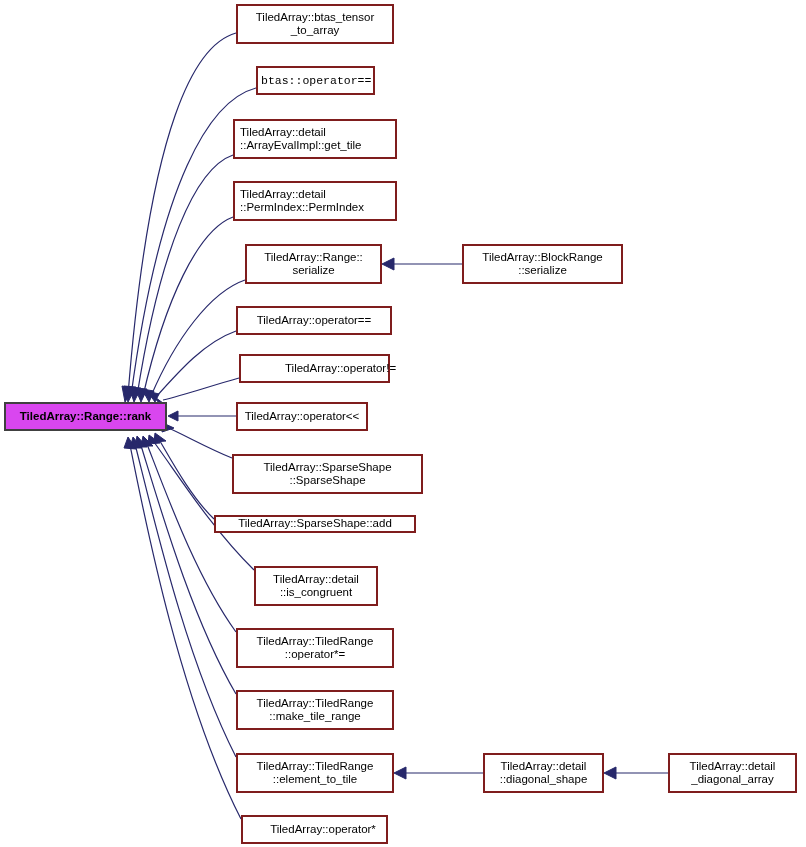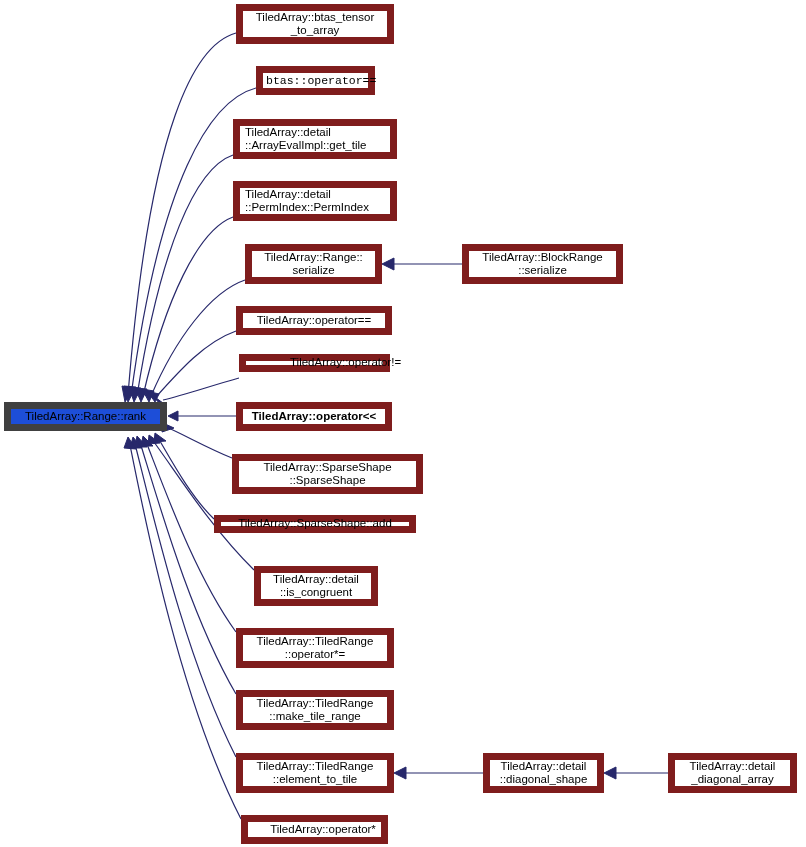--- a/index.html
+++ b/index.html
@@ -19,35 +19,36 @@
     height: 847px;
   }
   #graph svg {
     position: absolute;
     left: 0;
     top: 0;
   }
   .node-box {
     position: absolute;
     box-sizing: border-box;
-    border: 7px solid #7f1d1d;
+    border: 2px solid #7f1d1d;
     background: #ffffff;
     display: flex;
     align-items: center;
     justify-content: center;
     font-size: 11.5px;
     line-height: 13.5px;
     color: #000000;
     text-align: center;
     white-space: pre-line;
     padding: 0 3px;
   }
   .node-box.highlight {
-    background: #1d4ed8;
+    background: #d946ef;
     border-color: #404040;
+    font-weight: bold;
   }
   .node-box.leftalign {
     justify-content: flex-start;
     text-align: left;
     padding-left: 5px;
   }
   .node-label {
     display: block;
     width: 100%;
     white-space: pre-line;
@@ -99,22 +100,22 @@
       <div class="node-box" style="left: 236px; top: 4px; width: 158px; height: 40px;"><span class="node-label">TiledArray::btas_tensor
 _to_array</span></div>
       <div class="node-box" style="left: 256px; top: 66px; width: 119px; height: 29px; font-family: Liberation Mono, monospace;"><span class="node-label">btas::operator==</span></div>
       <div class="node-box leftalign" style="left: 233px; top: 119px; width: 164px; height: 40px;"><span class="node-label">TiledArray::detail
 ::ArrayEvalImpl::get_tile</span></div>
       <div class="node-box leftalign" style="left: 233px; top: 181px; width: 164px; height: 40px;"><span class="node-label">TiledArray::detail
 ::PermIndex::PermIndex</span></div>
       <div class="node-box" style="left: 245px; top: 244px; width: 137px; height: 40px;"><span class="node-label">TiledArray::Range::
 serialize</span></div>
       <div class="node-box" style="left: 236px; top: 306px; width: 156px; height: 29px;"><span class="node-label">TiledArray::operator==</span></div>
-      <div class="node-box" style="left: 239px; top: 354px; width: 151px; height: 18px; padding-left: 44px;"><span class="node-label">TiledArray::operator!=</span></div>
-      <div class="node-box" style="left: 236px; top: 402px; width: 156px; height: 29px; font-weight: bold;"><span class="node-label">TiledArray::operator&lt;&lt;</span></div>
+      <div class="node-box" style="left: 239px; top: 354px; width: 151px; height: 29px; padding-left: 44px;"><span class="node-label">TiledArray::operator!=</span></div>
+      <div class="node-box" style="left: 236px; top: 402px; width: 132px; height: 29px;"><span class="node-label">TiledArray::operator&lt;&lt;</span></div>
       <div class="node-box" style="left: 232px; top: 454px; width: 191px; height: 40px;"><span class="node-label">TiledArray::SparseShape
 ::SparseShape</span></div>
       <div class="node-box" style="left: 214px; top: 515px; width: 202px; height: 18px;"><span class="node-label">TiledArray::SparseShape::add</span></div>
       <div class="node-box" style="left: 254px; top: 566px; width: 124px; height: 40px;"><span class="node-label">TiledArray::detail
 ::is_congruent</span></div>
       <div class="node-box" style="left: 236px; top: 628px; width: 158px; height: 40px;"><span class="node-label">TiledArray::TiledRange
 ::operator*=</span></div>
       <div class="node-box" style="left: 236px; top: 690px; width: 158px; height: 40px;"><span class="node-label">TiledArray::TiledRange
 ::make_tile_range</span></div>
       <div class="node-box" style="left: 236px; top: 753px; width: 158px; height: 40px;"><span class="node-label">TiledArray::TiledRange

